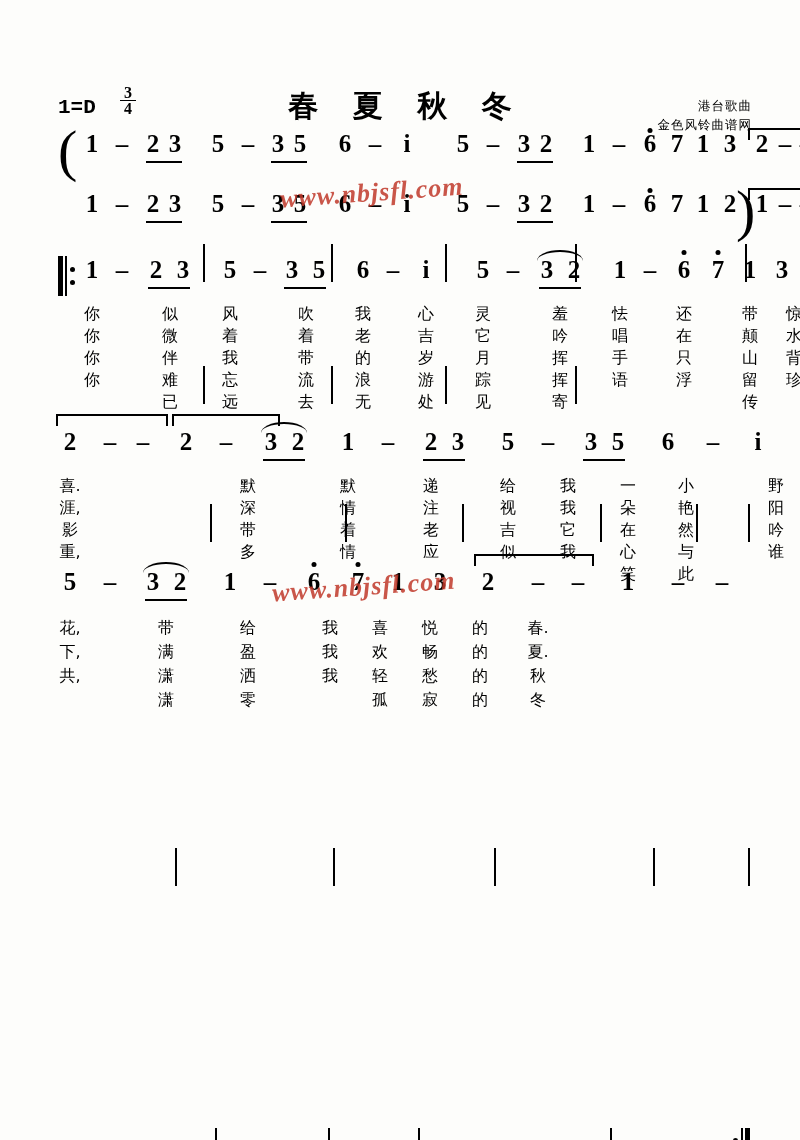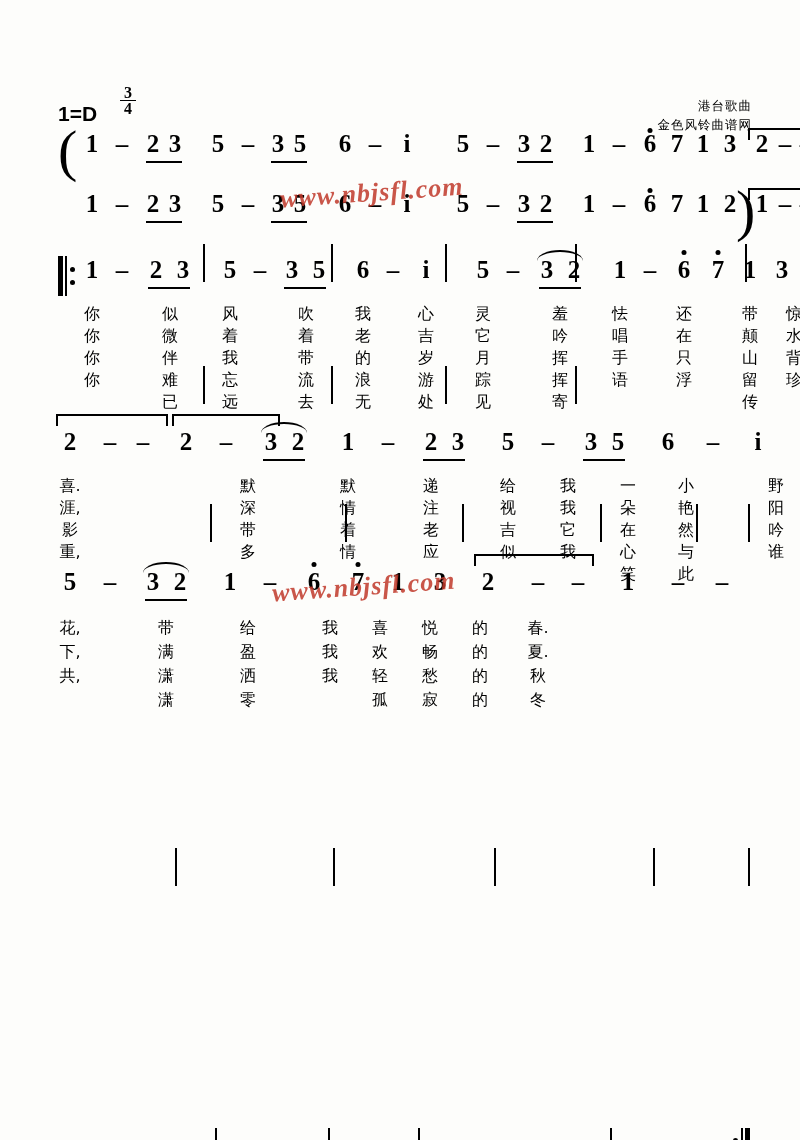--- a/index.html
+++ b/index.html
@@ -26,24 +26,24 @@
 
   
   .header {
     position: absolute;
     left: 0; top: 38px;
     width: 800px;
     height: 90px;
   }
   .key-sig {
     position: absolute;
-    left: 58px; top: 64px;
+    left: 58px; top: 58px;
     font-size: 21px;
     font-weight: bold;
-    font-family: Liberation Sans, sans-serif;
+    font-family: Liberation Mono, monospace;
     letter-spacing: 0px;
   }
   .meter {
     position: absolute;
     left: 120px; top: 48px;
     font-family: "Liberation Serif", serif;
     font-size: 16px;
     font-weight: bold;
     text-align: center;
     line-height: 13px;
@@ -187,20 +187,21 @@
 
 <div class="sheet">
 
   <div class="header">
     <div class="key-sig">1=D</div>
     <div class="meter">
       <span class="num">3</span>
       <span class="bar"></span>
       <span class="den">4</span>
     </div>
+    <div class="song-title">春 夏 秋 冬</div>
     <div class="credit">
       <div>港台歌曲</div>
       <div>金色风铃曲谱网</div>
     </div>
   </div>
 
   <div class="system" style="top:118px;height:58px;">
     <div class="paren" style="left:58px; top:4px;">(</div>
 
     <div class="notes" style="top:12px;">

